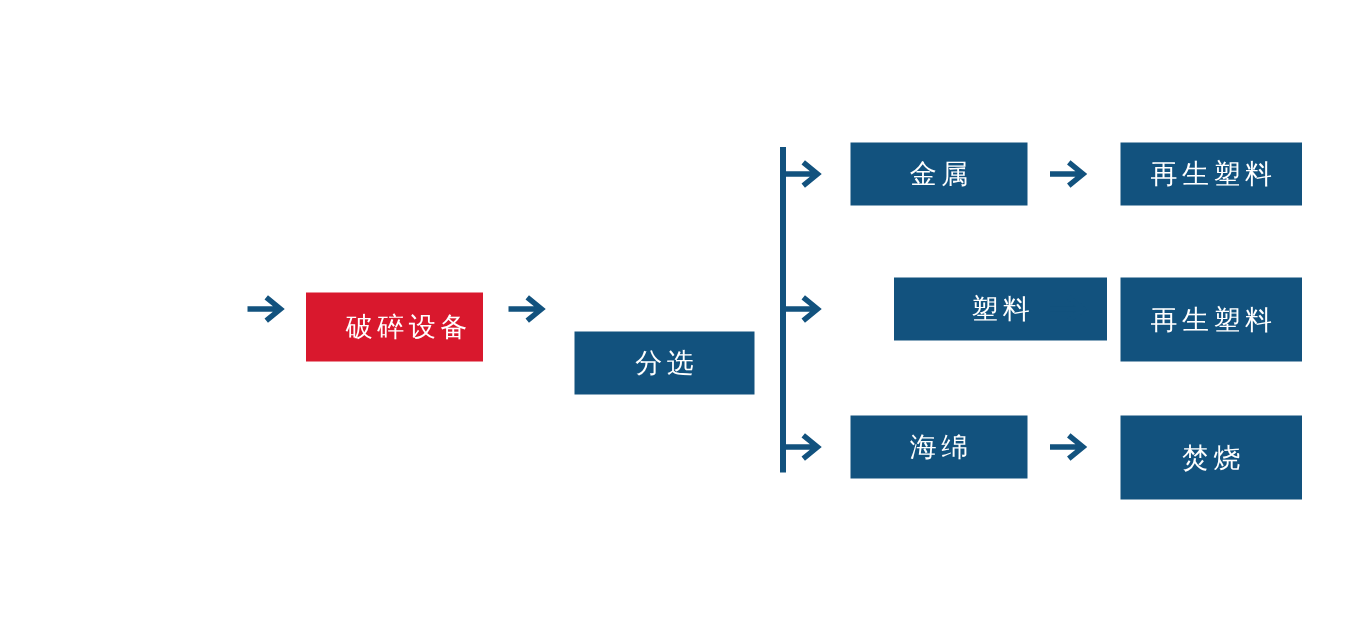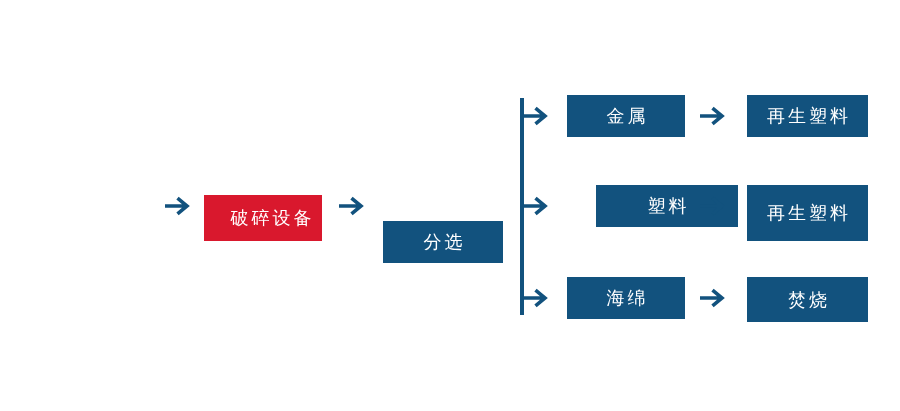--- a/index.html
+++ b/index.html
@@ -79,15 +79,15 @@
   </svg>
   <div class="node blue" style="left:747px; top:185px; width:121px; height:56px;">再生塑料</div>
 
   <svg class="arrow" style="left:521px; top:286px;" width="30" height="24" viewBox="0 0 30 24">
     <path d="M2 12 H22.5 M14.5 4.2 L24 12 L14.5 19.8" fill="none" stroke="currentColor" stroke-width="3.6"></path>
   </svg>
   <div class="node blue" style="left:567px; top:277px; width:118px; height:42px;">海绵</div>
   <svg class="arrow" style="left:698px; top:286px;" width="30" height="24" viewBox="0 0 30 24">
     <path d="M2 12 H22.5 M14.5 4.2 L24 12 L14.5 19.8" fill="none" stroke="currentColor" stroke-width="3.6"></path>
   </svg>
-  <div class="node blue" style="left:747px; top:277px; width:121px; height:45px;">焚烧</div>
+  <div class="node blue" style="left:747px; top:277px; width:121px; height:56px;">焚烧</div>
 
 </div>
 
 </body></html>

